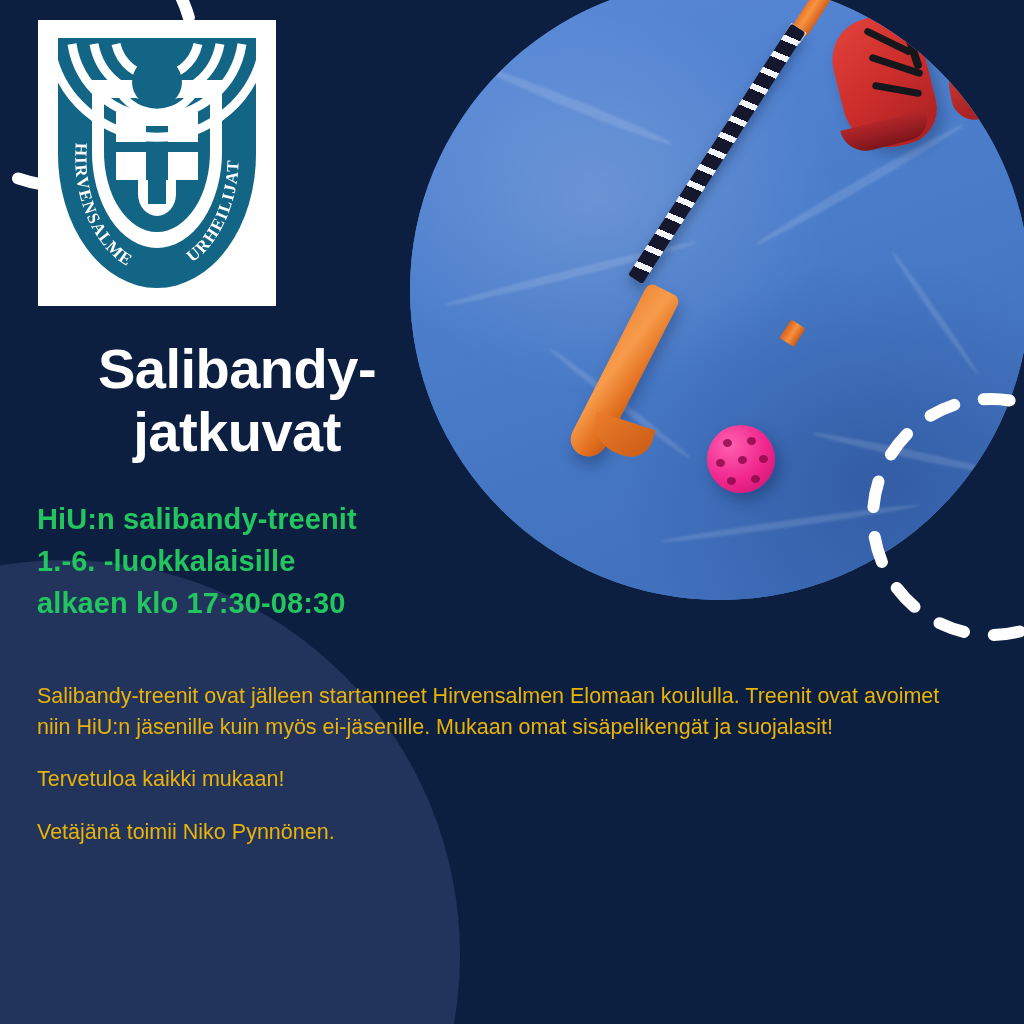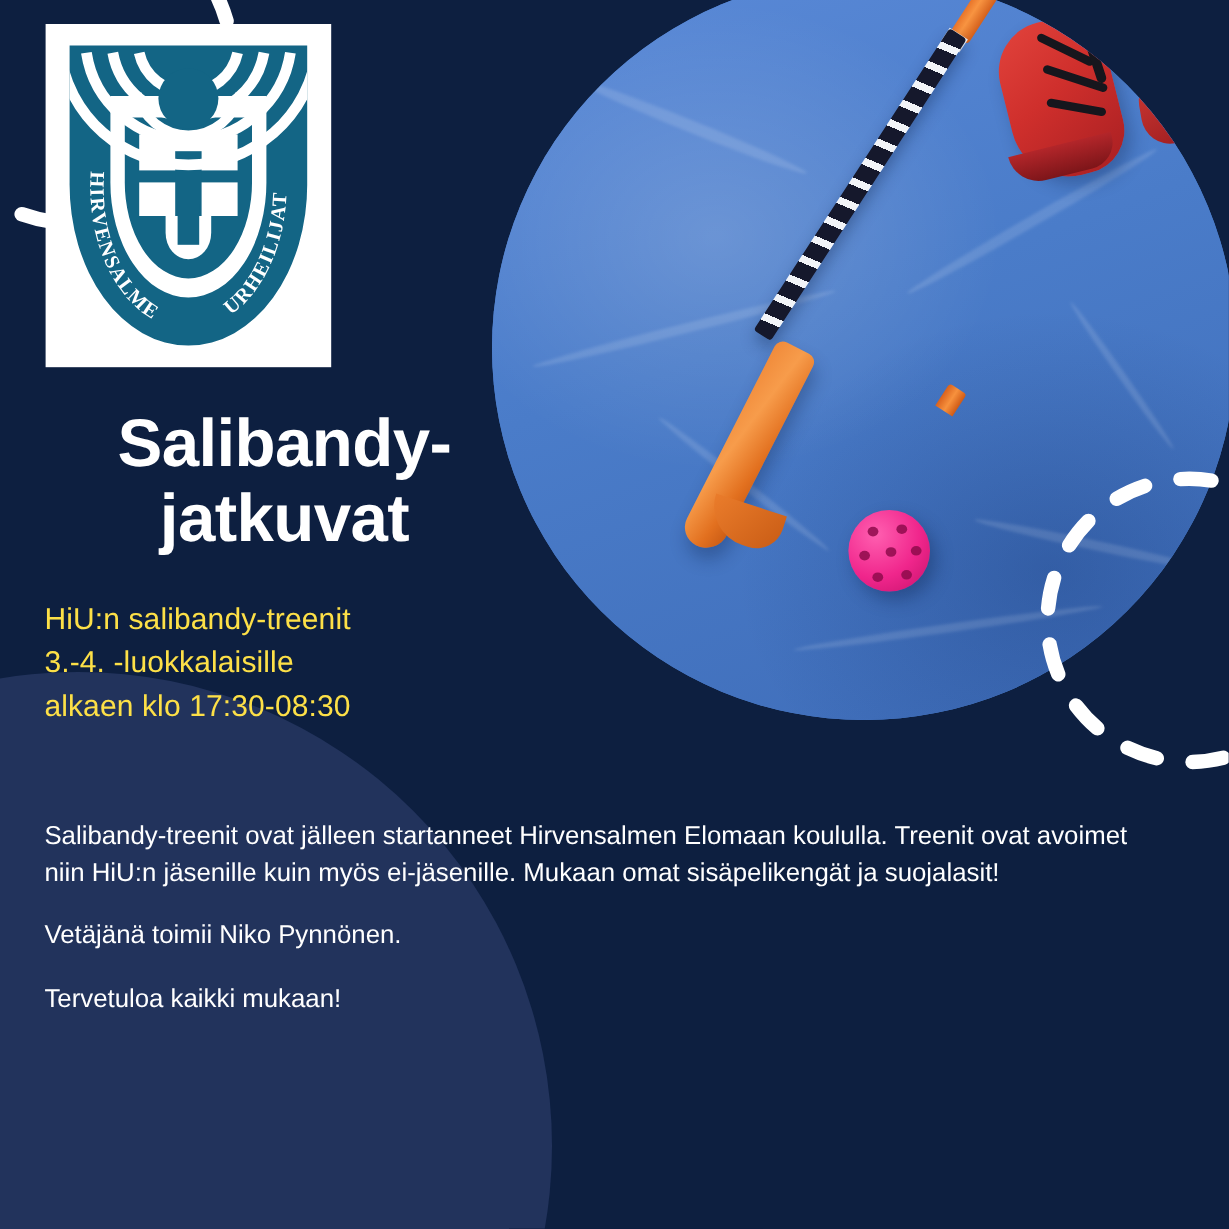--- a/index.html
+++ b/index.html
@@ -230,33 +230,33 @@
     line-height: 1.12;
     font-weight: 700;
     letter-spacing: -0.5px;
     text-align: center;
   }
   .subhead {
     position: absolute;
     left: 37px;
     top: 498px;
     width: 440px;
-    color: #fde047;
-    font-size: 25px;
+    color: #22c55e;
+    font-size: 29px;
     line-height: 1.45;
-    font-weight: 400;
+    font-weight: 700;
     letter-spacing: 0.1px;
   }
   .subhead div { white-space: nowrap; }
   .body-copy {
     position: absolute;
     left: 37px;
     top: 681px;
     width: 930px;
-    color: #ffffff;
+    color: #eab308;
     font-size: 21.5px;
     line-height: 1.42;
     font-weight: 400;
   }
   .body-copy p { margin: 0 0 22px 0; }
   .body-copy p:last-child { margin-bottom: 0; }
   .p-short { width: 630px; }
 </style>
 </head>
 <body>
@@ -357,23 +357,23 @@
     </svg>
   </div>
 
   <div class="headline">
     <div>Salibandy-</div>
     <div>jatkuvat</div>
   </div>
 
   <div class="subhead">
     <div>HiU:n salibandy-treenit</div>
-    <div>3.-4. -luokkalaisille</div>
+    <div>1.-6. -luokkalaisille</div>
     <div>alkaen klo 17:30-08:30</div>
   </div>
 
   <div class="body-copy">
     <p>Salibandy-treenit ovat jälleen startanneet Hirvensalmen Elomaan koululla. Treenit ovat avoimet niin HiU:n jäsenille kuin myös ei-jäsenille. Mukaan omat sisäpelikengät ja suojalasit!</p>
+    <p class="p-short">Tervetuloa kaikki mukaan!</p>
     <p class="p-short">Vetäjänä toimii Niko Pynnönen.</p>
-    <p class="p-short">Tervetuloa kaikki mukaan!</p>
   </div>
 
 </div>
 
 </body></html>

